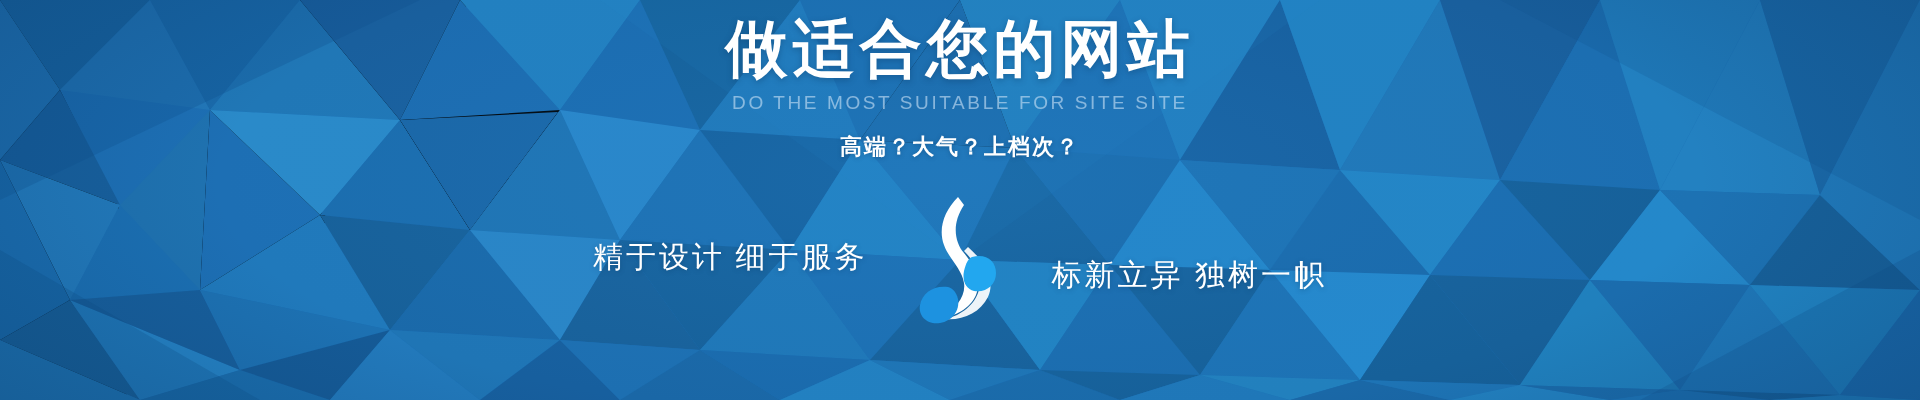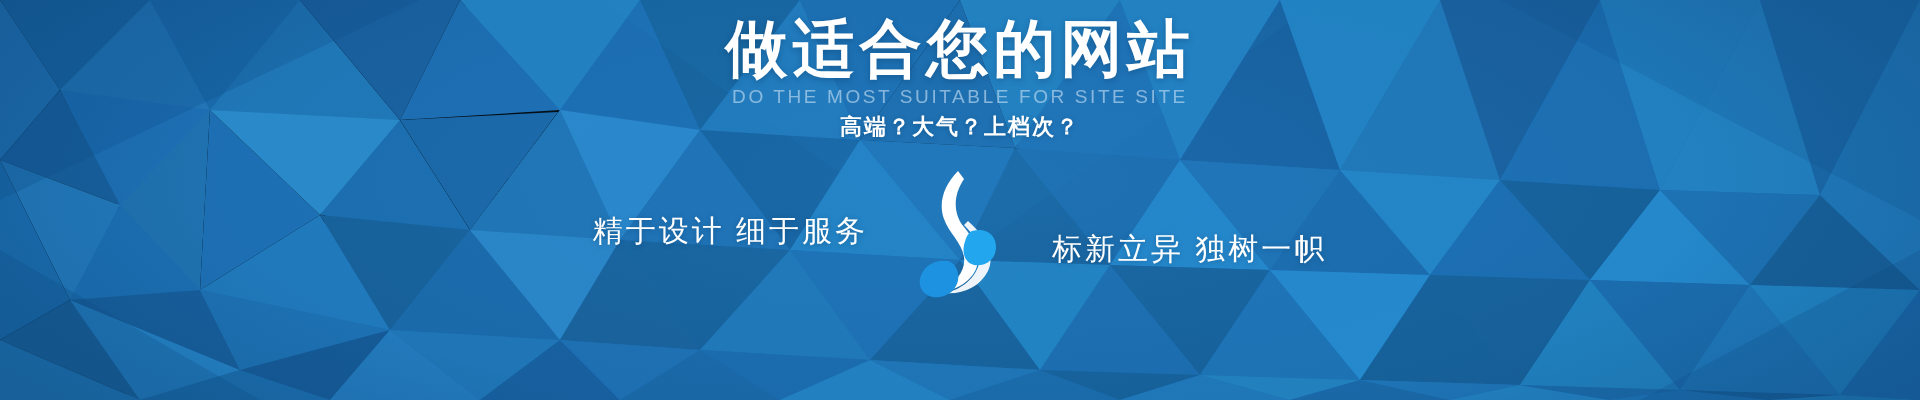--- a/index.html
+++ b/index.html
@@ -31,20 +31,21 @@
     pointer-events:none;
   }
 
   
   #content {
     position:absolute; inset:0;
     z-index:5;
     display:flex;
     flex-direction:column;
     align-items:center;
+    gap:6px;
   }
 
   .title {
     margin-top:14px;
     font-size:62px;
     line-height:70px;
     font-weight:bold;
     color:#ffffff;
     letter-spacing:5px;
     text-shadow:0 2px 6px rgba(9,48,90,0.35);
@@ -55,21 +56,21 @@
     margin-top:2px;
     font-size:19px;
     line-height:22px;
     letter-spacing:2.6px;
     color:rgba(200,224,245,0.62);
     font-weight:400;
     white-space:nowrap;
   }
 
   .lines {
-    margin-top:4px;
+    margin-top:12px;
     text-align:center;
   }
   .line {
     font-size:22px;
     line-height:29px;
     font-weight:bold;
     color:#ffffff;
     letter-spacing:2px;
     white-space:nowrap;
     text-shadow:0 1px 4px rgba(9,48,90,0.35);
@@ -84,21 +85,21 @@
     white-space:nowrap;
   }
   .slogan {
     font-size:30px;
     line-height:36px;
     color:#ffffff;
     letter-spacing:3px;
     font-weight:400;
     text-shadow:0 1px 5px rgba(9,48,90,0.35);
   }
-  .slogan.left  { margin-right:36px; }
+  .slogan.left  { margin-right:36px;font-family:Liberation Serif, serif; }
   .slogan.right { margin-left:52px;margin-top:36px; }
 
   #logo-mark {
     width:96px; height:130px;
     flex:0 0 auto;
     display:block;
     margin-top:6px;
   }
 </style>
 </head>

